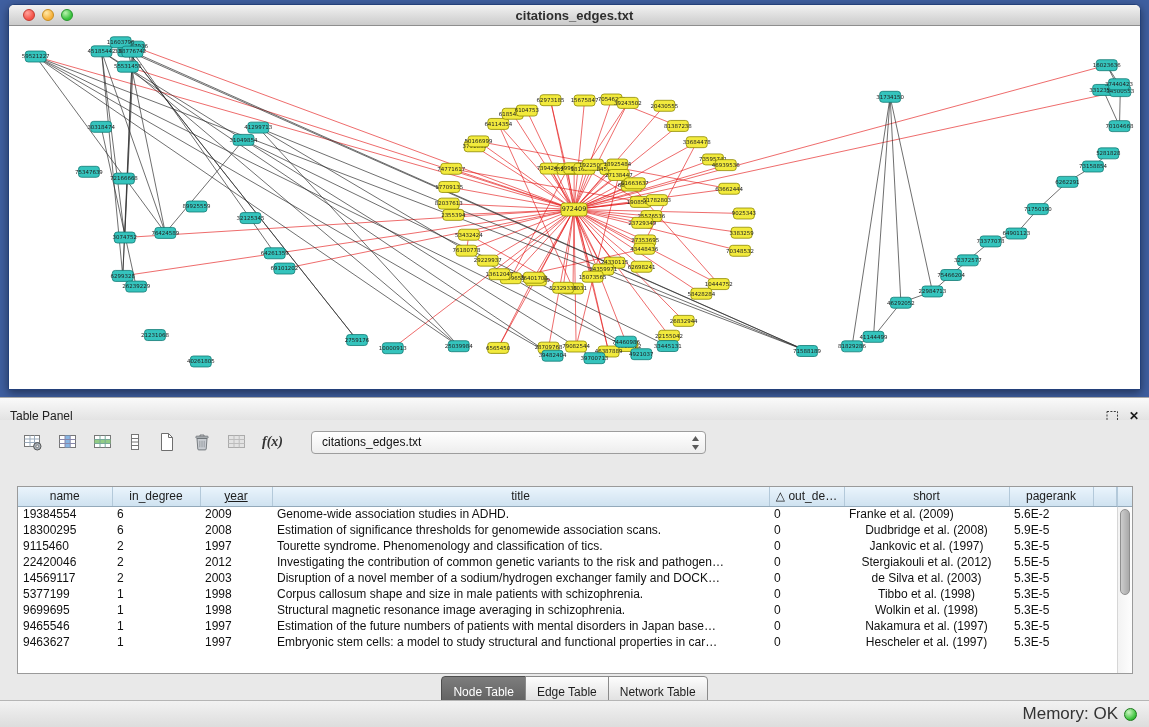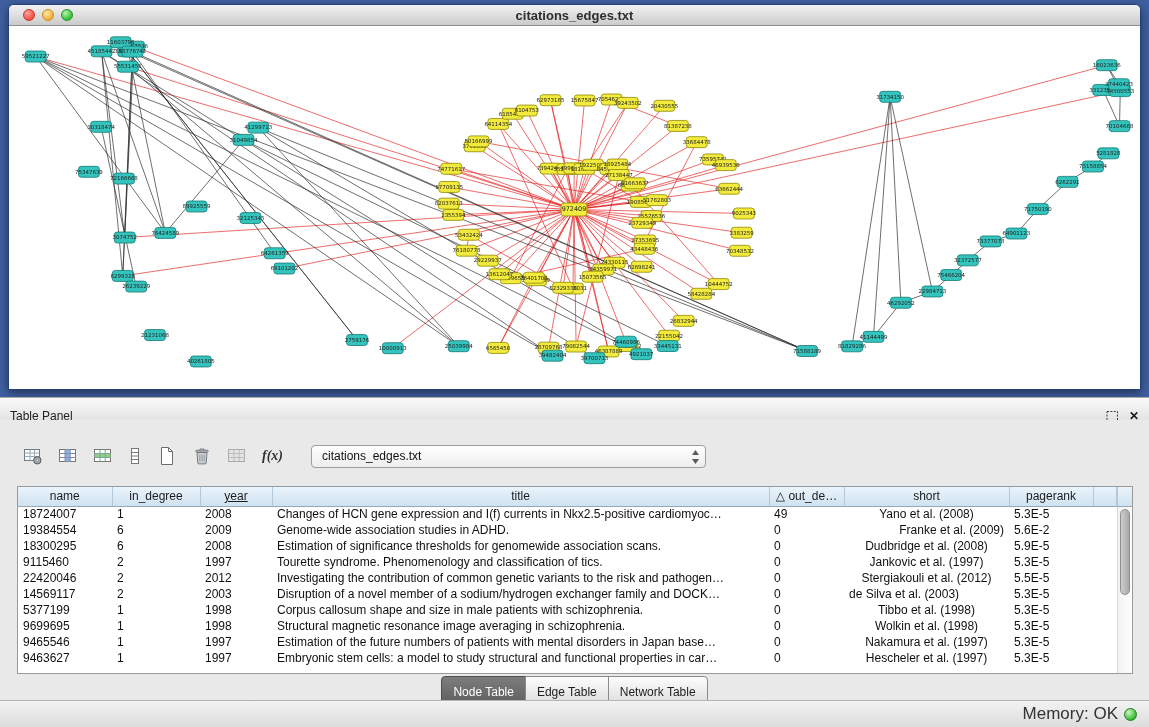--- a/index.html
+++ b/index.html
@@ -41,21 +41,21 @@
     background:linear-gradient(#fafafa,#d4d4d4); border-top:1px solid #a9a9a9; border-bottom:1px solid #a0a0a0;
     display:flex; align-items:center; padding:0 10px; }
   .panel-title { font-size:12px; color:#222; }
   .panel-actions { margin-left:auto; display:flex; align-items:center; gap:10px; }
   .float-icon { display:inline-flex; }
   .close-icon { font-size:12px; font-weight:bold; color:#1a1a1a; cursor:default; line-height:12px; }
 
   
   .panel-body { position:absolute; left:0; top:420px; width:100%; height:280px; background:#e9e9e9; }
 
-  .toolbar { position:absolute; left:22px; top:22px; height:28px; display:flex; align-items:center; gap:13px; }
+  .toolbar { position:absolute; left:22px; top:8px; height:28px; display:flex; align-items:center; gap:13px; }
   .tb { border:none; background:transparent; padding:1px; display:inline-flex; align-items:center; cursor:default; }
   .fx { font:italic bold 14px "Liberation Serif", serif; color:#333; }
   .combo { margin-left:14px; width:395px; height:23px; border:1px solid #9d9d9d; border-radius:4px;
     background:linear-gradient(#ffffff,#ededed); position:relative; font-size:12px; line-height:21px;
     color:#111; padding:0 22px 0 10px; white-space:nowrap; overflow:hidden; }
   .combo-arrows { position:absolute; right:5px; top:3px; }
 
   
   .table-wrap { position:absolute; left:17px; top:66px; width:1116px; height:188px;
     background:#fff; border:1px solid #9a9a9a; overflow:hidden; }
@@ -776,36 +776,26 @@
             <th style="width: 72px; text-decoration: underline;">year</th>
             <th style="width: 497px;">title</th>
             <th style="width: 75px;">△ out_de…</th>
             <th style="width: 165px;">short</th>
             <th style="width: 84px;">pagerank</th>
             <th></th>
           </tr>
       </thead>
       <tbody>
           <tr>
-            <td style="text-align: left;">18724007</td>
-            <td style="text-align: left;">1</td>
-            <td style="text-align: left;">2008</td>
-            <td style="text-align: left;">Changes of HCN gene expression and I(f) currents in Nkx2.5-positive cardiomyoc…</td>
-            <td style="text-align: left;">49</td>
-            <td style="text-align: center;">Yano et al. (2008)</td>
-            <td style="text-align: left;">5.3E-5</td>
-            <td></td>
-          </tr>
-          <tr>
             <td style="text-align: left;">19384554</td>
             <td style="text-align: left;">6</td>
             <td style="text-align: left;">2009</td>
             <td style="text-align: left;">Genome-wide association studies in ADHD.</td>
             <td style="text-align: left;">0</td>
-            <td style="text-align: right;">Franke et al. (2009)</td>
+            <td style="text-align: left;">Franke et al. (2009)</td>
             <td style="text-align: left;">5.6E-2</td>
             <td></td>
           </tr>
           <tr>
             <td style="text-align: left;">18300295</td>
             <td style="text-align: left;">6</td>
             <td style="text-align: left;">2008</td>
             <td style="text-align: left;">Estimation of significance thresholds for genomewide association scans.</td>
             <td style="text-align: left;">0</td>
             <td style="text-align: center;">Dudbridge et al. (2008)</td>
@@ -831,21 +821,21 @@
             <td style="text-align: center;">Stergiakouli et al. (2012)</td>
             <td style="text-align: left;">5.5E-5</td>
             <td></td>
           </tr>
           <tr>
             <td style="text-align: left;">14569117</td>
             <td style="text-align: left;">2</td>
             <td style="text-align: left;">2003</td>
             <td style="text-align: left;">Disruption of a novel member of a sodium/hydrogen exchanger family and DOCK…</td>
             <td style="text-align: left;">0</td>
-            <td style="">de Silva et al. (2003)</td>
+            <td style="text-align: center;">de Silva et al. (2003)</td>
             <td style="text-align: left;">5.3E-5</td>
             <td></td>
           </tr>
           <tr>
             <td style="text-align: left;">5377199</td>
             <td style="text-align: left;">1</td>
             <td style="text-align: left;">1998</td>
             <td style="text-align: left;">Corpus callosum shape and size in male patients with schizophrenia.</td>
             <td style="text-align: left;">0</td>
             <td style="text-align: center;">Tibbo et al. (1998)</td>

